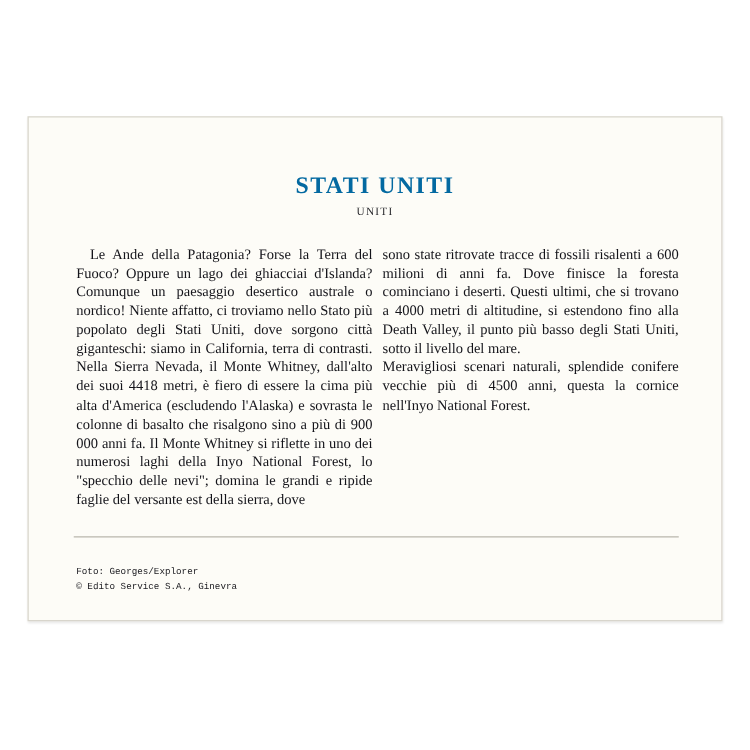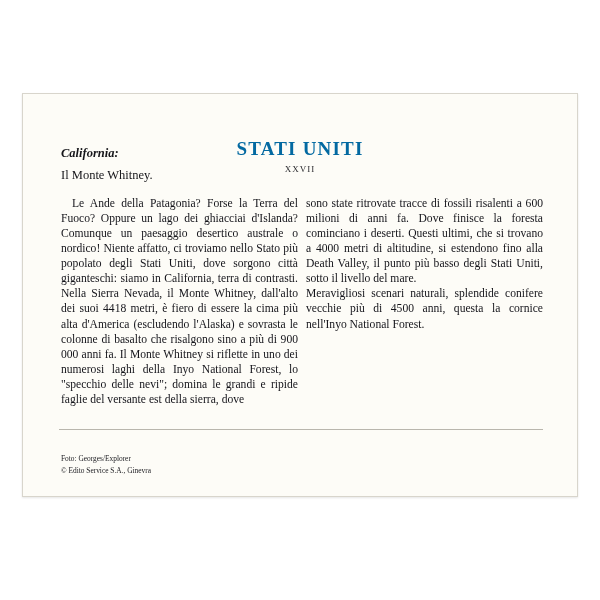--- a/index.html
+++ b/index.html
@@ -100,38 +100,35 @@
   .footer {
     position: absolute;
     left: 22px;
     right: 18px;
     bottom: 8px;
     display: flex;
     justify-content: flex-start;
     font-size: 7.4px;
     line-height: 1.55;
     color: #1a1a1f;
+    font-family: Liberation Mono, monospace;
   }
   .footer-left { width: 55%; }
   .footer-right { width: 42%; text-align: left; padding-left: 40px; }
   .footer div { white-space: nowrap; }
 </style>
 </head>
 <body>
 
 <div id="card">
   <div id="inner">
 
     <div class="title">STATI UNITI</div>
-    <div class="subtitle">XXVII</div>
+    <div class="subtitle">UNITI</div>
 
-    <div class="region-block">
-      <div class="region-name">California:</div>
-      <div class="region-sub">Il Monte Whitney.</div>
-    </div>
 
     <div class="columns">
       <div class="col">
         <p class="first">Le Ande della Patagonia? Forse la Terra del Fuoco? Oppure un lago dei ghiacciai d'Islanda? Comunque un paesaggio desertico australe o nordico! Niente affatto, ci troviamo nello Stato più popolato degli Stati Uniti, dove sorgono città giganteschi: siamo in California, terra di contrasti. Nella Sierra Nevada, il Monte Whitney, dall'alto dei suoi 4418 metri, è fiero di essere la cima più alta d'America (escludendo l'Alaska) e sovrasta le colonne di basalto che risalgono sino a più di 900 000 anni fa. Il Monte Whitney si riflette in uno dei numerosi laghi della Inyo National Forest, lo "specchio delle nevi"; domina le grandi e ripide faglie del versante est della sierra, dove</p>
       </div>
       <div class="col">
         <p>sono state ritrovate tracce di fossili risalenti a 600 milioni di anni fa. Dove finisce la foresta cominciano i deserti. Questi ultimi, che si trovano a 4000 metri di altitudine, si estendono fino alla Death Valley, il punto più basso degli Stati Uniti, sotto il livello del mare.</p>
         <p>Meravigliosi scenari naturali, splendide conifere vecchie più di 4500 anni, questa la cornice nell'Inyo National Forest.</p>
       </div>
     </div>

